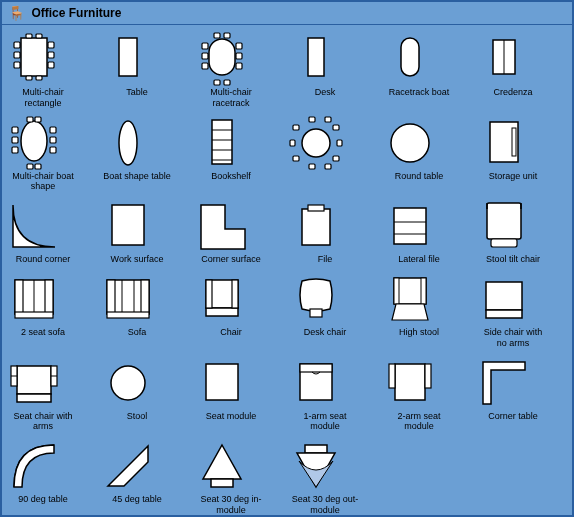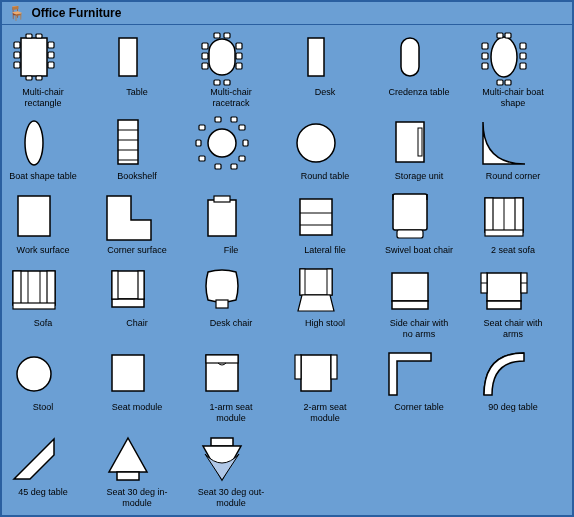--- a/index.html
+++ b/index.html
@@ -134,23 +134,32 @@
       </div>
       <span class="item-label">Desk</span>
     </div>
 
     <div class="item">
       <div class="shape-container">
         <svg width="28" height="50" viewBox="0 0 28 50">
           <rect x="5" y="4" width="18" height="38" rx="9" fill="white" stroke="black" stroke-width="1.5"></rect>
         </svg>
       </div>
-      <span class="item-label">Credenza table</span>
-    </div>
-
+      <span class="item-label">Racetrack boat</span>
+    </div>
+
+    <div class="item">
+      <div class="shape-container">
+        <svg width="30" height="50" viewBox="0 0 30 50">
+          <rect x="4" y="6" width="22" height="34" fill="white" stroke="black" stroke-width="1.5"></rect>
+          <line x1="15" y1="6" x2="15" y2="40" stroke="black" stroke-width="1"></line>
+        </svg>
+      </div>
+      <span class="item-label">Credenza</span>
+    </div>
 
     <div class="item">
       <div class="shape-container">
         <svg width="44" height="52" viewBox="0 0 44 52">
           <ellipse cx="22" cy="24" rx="13" ry="20" fill="white" stroke="black" stroke-width="1.5"></ellipse>
           <rect x="0" y="10" width="6" height="6" fill="white" stroke="black" stroke-width="1.2" rx="1"></rect>
           <rect x="0" y="20" width="6" height="6" fill="white" stroke="black" stroke-width="1.2" rx="1"></rect>
           <rect x="0" y="30" width="6" height="6" fill="white" stroke="black" stroke-width="1.2" rx="1"></rect>
           <rect x="38" y="10" width="6" height="6" fill="white" stroke="black" stroke-width="1.2" rx="1"></rect>
           <rect x="38" y="20" width="6" height="6" fill="white" stroke="black" stroke-width="1.2" rx="1"></rect>
@@ -274,21 +283,21 @@
 
     <div class="item">
       <div class="shape-container">
         <svg width="46" height="50" viewBox="0 0 46 50">
           <rect x="6" y="2" width="34" height="36" fill="white" stroke="black" stroke-width="1.5" rx="2"></rect>
           <rect x="10" y="38" width="26" height="8" fill="white" stroke="black" stroke-width="1.2" rx="2"></rect>
           <line x1="6" y1="8" x2="6" y2="2" stroke="black" stroke-width="1.5"></line>
           <line x1="40" y1="8" x2="40" y2="2" stroke="black" stroke-width="1.5"></line>
         </svg>
       </div>
-      <span class="item-label">Swivel boat chair</span>
+      <span class="item-label">Stool tilt chair</span>
     </div>
 
     <div class="item">
       <div class="shape-container">
         <svg width="46" height="46" viewBox="0 0 46 46">
           <rect x="4" y="4" width="38" height="34" fill="white" stroke="black" stroke-width="1.5"></rect>
           <rect x="4" y="4" width="8" height="34" fill="white" stroke="black" stroke-width="1.2"></rect>
           <rect x="34" y="4" width="8" height="34" fill="white" stroke="black" stroke-width="1.2"></rect>
           <line x1="23" y1="4" x2="23" y2="38" stroke="black" stroke-width="1"></line>
           <rect x="4" y="36" width="38" height="6" fill="white" stroke="black" stroke-width="1.2"></rect>

